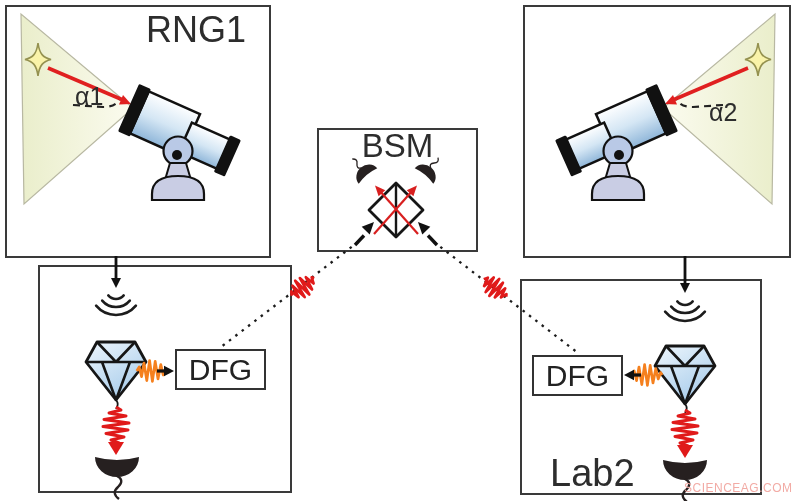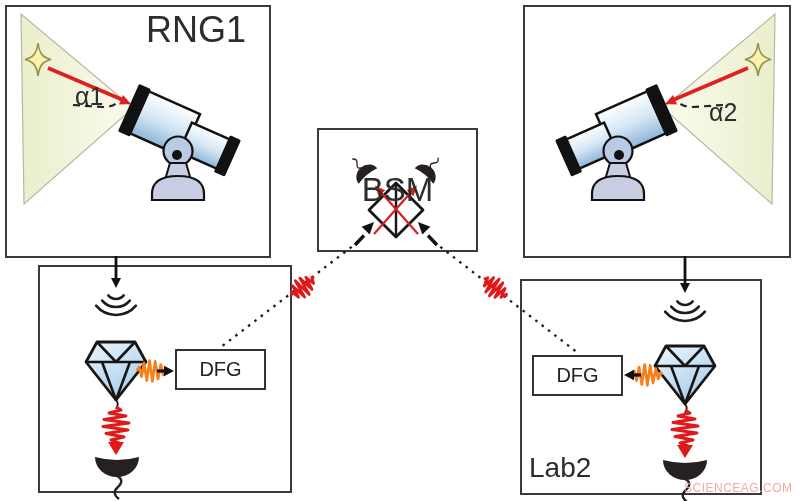--- a/index.html
+++ b/index.html
@@ -8,27 +8,27 @@
   .frame{position:absolute;background:#ffffff;border:2.5px solid #3a3a3a;box-sizing:border-box;z-index:0;}
   .frame.rng1{left:5px;top:5px;width:266px;height:253px;}
   .frame.rng2{left:523px;top:5px;width:268px;height:253px;}
   .frame.bsm {left:317px;top:128px;width:161px;height:124px;}
   .frame.lab1{left:38px;top:265px;width:254px;height:228px;}
   .frame.lab2{left:520px;top:279px;width:242px;height:216px;}
   svg.art{position:absolute;left:0;top:0;z-index:1;}
   .lbl{position:absolute;z-index:2;color:#2d2d2d;white-space:nowrap;line-height:1;}
   .lbl.rng1{left:146px;top:12px;font-size:36px;}
   .lbl.rng2{left:540px;top:12px;font-size:36px;}
-  .lbl.bsm {left:317px;top:129px;width:161px;text-align:center;font-size:33px;margin-top:44px;}
+  .lbl.bsm {left:317px;top:129px;width:161px;text-align:center;font-size:33px;}
   .lbl.lab1{left:192px;top:449px;font-size:38px;}
-  .lbl.lab2{left:529px;top:454px;font-size:28px;}
+  .lbl.lab2{left:550px;top:454px;font-size:38px;}
   .lbl.alpha1{left:47px;top:84px;font-size:25px;margin-left:28px;}
   .lbl.alpha2{left:709px;top:100px;font-size:25px;}
   .dfgbox{position:absolute;z-index:2;background:#ffffff;border:2.2px solid #333;box-sizing:border-box;
-          display:flex;align-items:center;justify-content:center;color:#222;font-size:20px;}
+          display:flex;align-items:center;justify-content:center;color:#222;font-size:30px;}
   .dfgbox.d1{left:175px;top:349px;width:91px;height:41px;}
   .dfgbox.d2{left:532px;top:355px;width:91px;height:41px;}
   .watermark{position:absolute;z-index:3;left:684px;top:481px;font-size:12px;letter-spacing:.5px;
              color:#f2aba5;}
 </style>
 </head>
 <body>
 
 <div class="stage">
 

